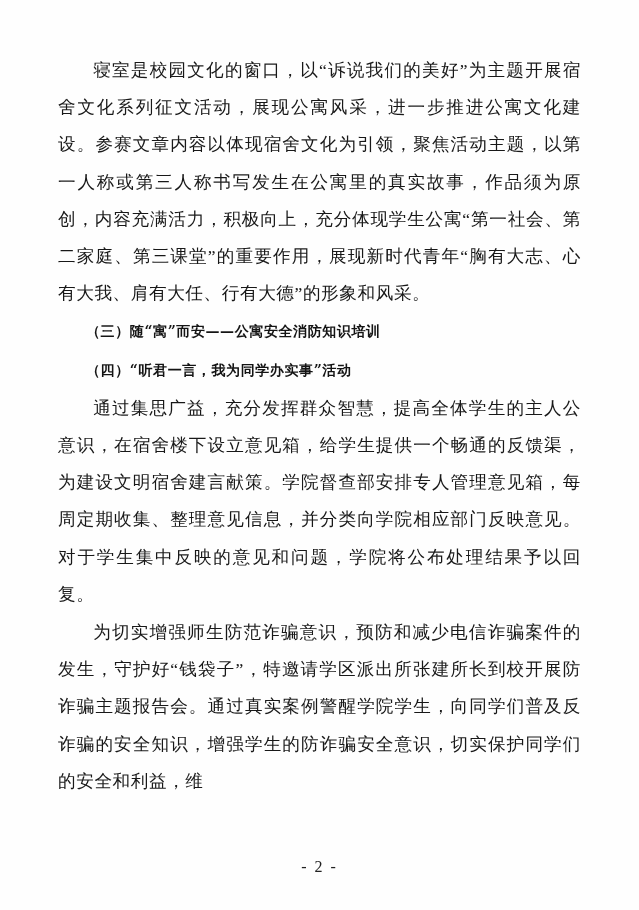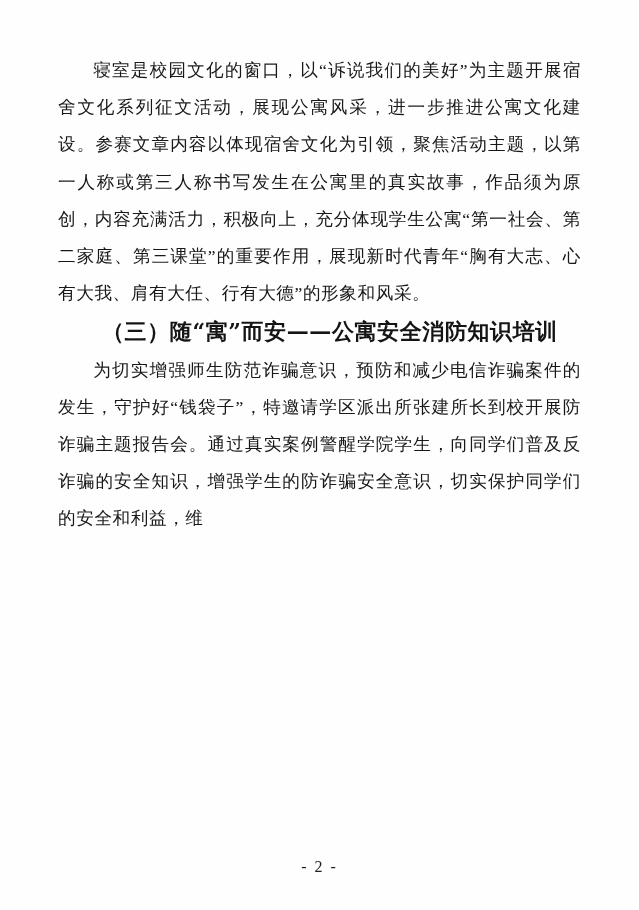--- a/index.html
+++ b/index.html
@@ -31,21 +31,21 @@
     line-height: 37.2px;
     text-align: justify;
     text-justify: inter-ideograph;
     text-indent: 2em;
     letter-spacing: 0.6px;
     color: #181818;
     font-family: "Liberation Serif", "DejaVu Serif", serif;
   }
   p.heading {
     margin: 0 0 1px 0;
-    font-size: 22px;
+    font-size: 14px;
     line-height: 37.2px;
     text-indent: 2em;
     letter-spacing: 0.6px;
     font-weight: bold;
     color: #141414;
     font-family: "DejaVu Serif", "Liberation Serif", serif;
   }
   .page-number {
     position: absolute;
     left: 0;
@@ -62,21 +62,23 @@
 <body>
 
 <div class="page">
   <div class="doc-body">
 
     <p class="para">寝室是校园文化的窗口，以“诉说我们的美好”为主题开展宿舍文化系列征文活动，展现公寓风采，进一步推进公寓文化建设。参赛文章内容以体现宿舍文化为引领，聚焦活动主题，以第一人称或第三人称书写发生在公寓里的真实故事，作品须为原创，内容充满活力，积极向上，充分体现学生公寓“第一社会、第二家庭、第三课堂”的重要作用，展现新时代青年“胸有大志、心有大我、肩有大任、行有大德”的形象和风采。</p>
 
     <p class="heading">（三）随“寓”而安——公寓安全消防知识培训</p>
 
 
+    <p class="heading">（四）“听君一言，我为同学办实事”活动</p>
 
+    <p class="para">通过集思广益，充分发挥群众智慧，提高全体学生的主人公意识，在宿舍楼下设立意见箱，给学生提供一个畅通的反馈渠，为建设文明宿舍建言献策。学院督查部安排专人管理意见箱，每周定期收集、整理意见信息，并分类向学院相应部门反映意见。对于学生集中反映的意见和问题，学院将公布处理结果予以回复。</p>
 
 
     <p class="para">为切实增强师生防范诈骗意识，预防和减少电信诈骗案件的发生，守护好“钱袋子”，特邀请学区派出所张建所长到校开展防诈骗主题报告会。通过真实案例警醒学院学生，向同学们普及反诈骗的安全知识，增强学生的防诈骗安全意识，切实保护同学们的安全和利益，维</p>
 
   </div>
 
   <div class="page-number">- 2 -</div>
 </div>
 
 </body></html>

